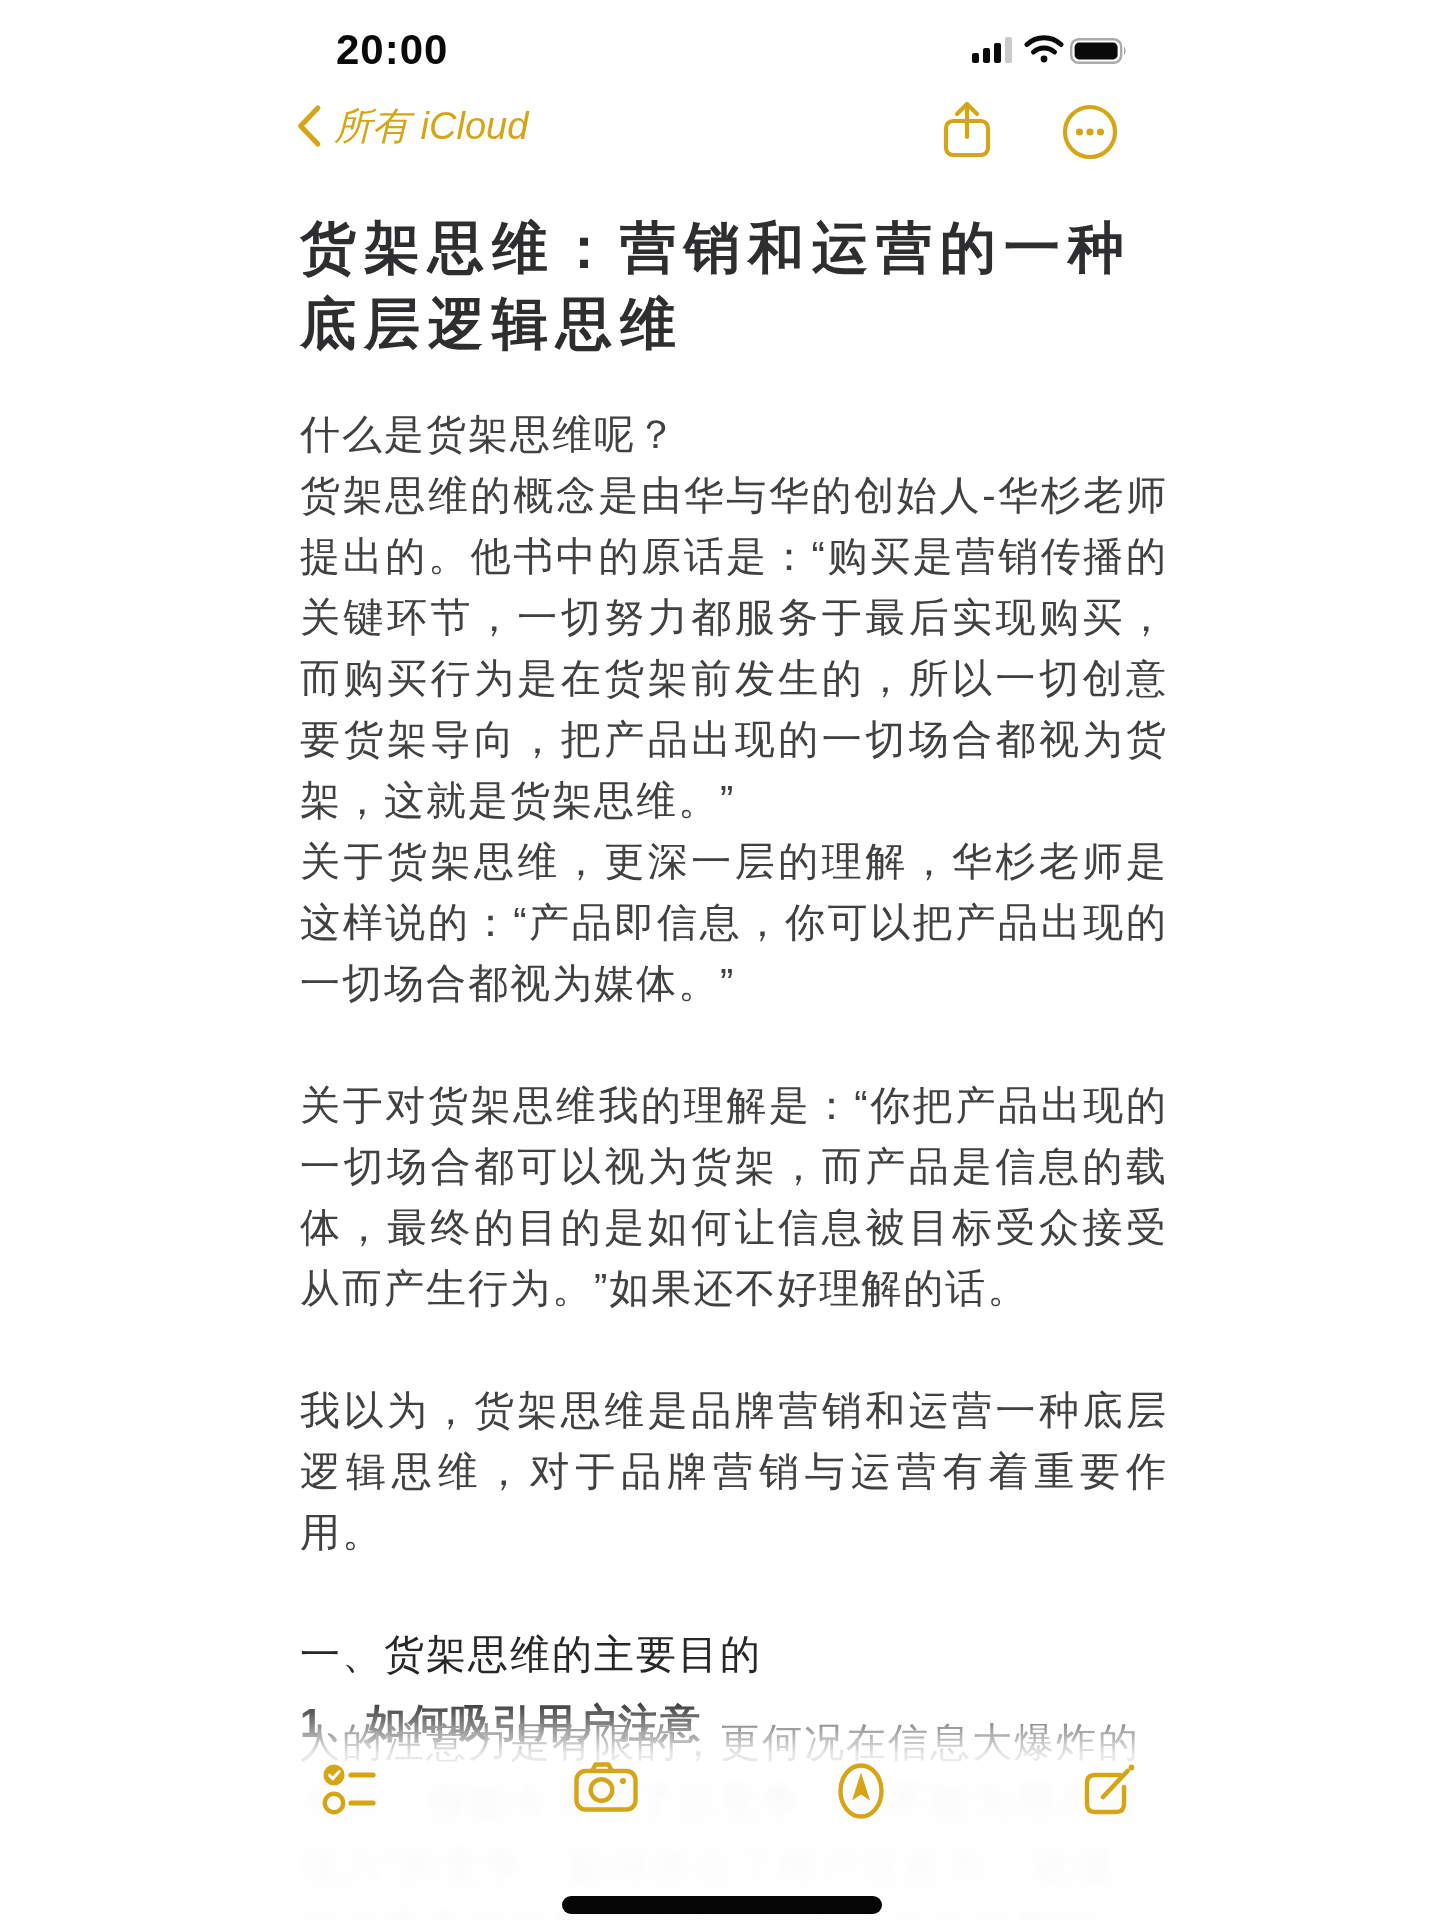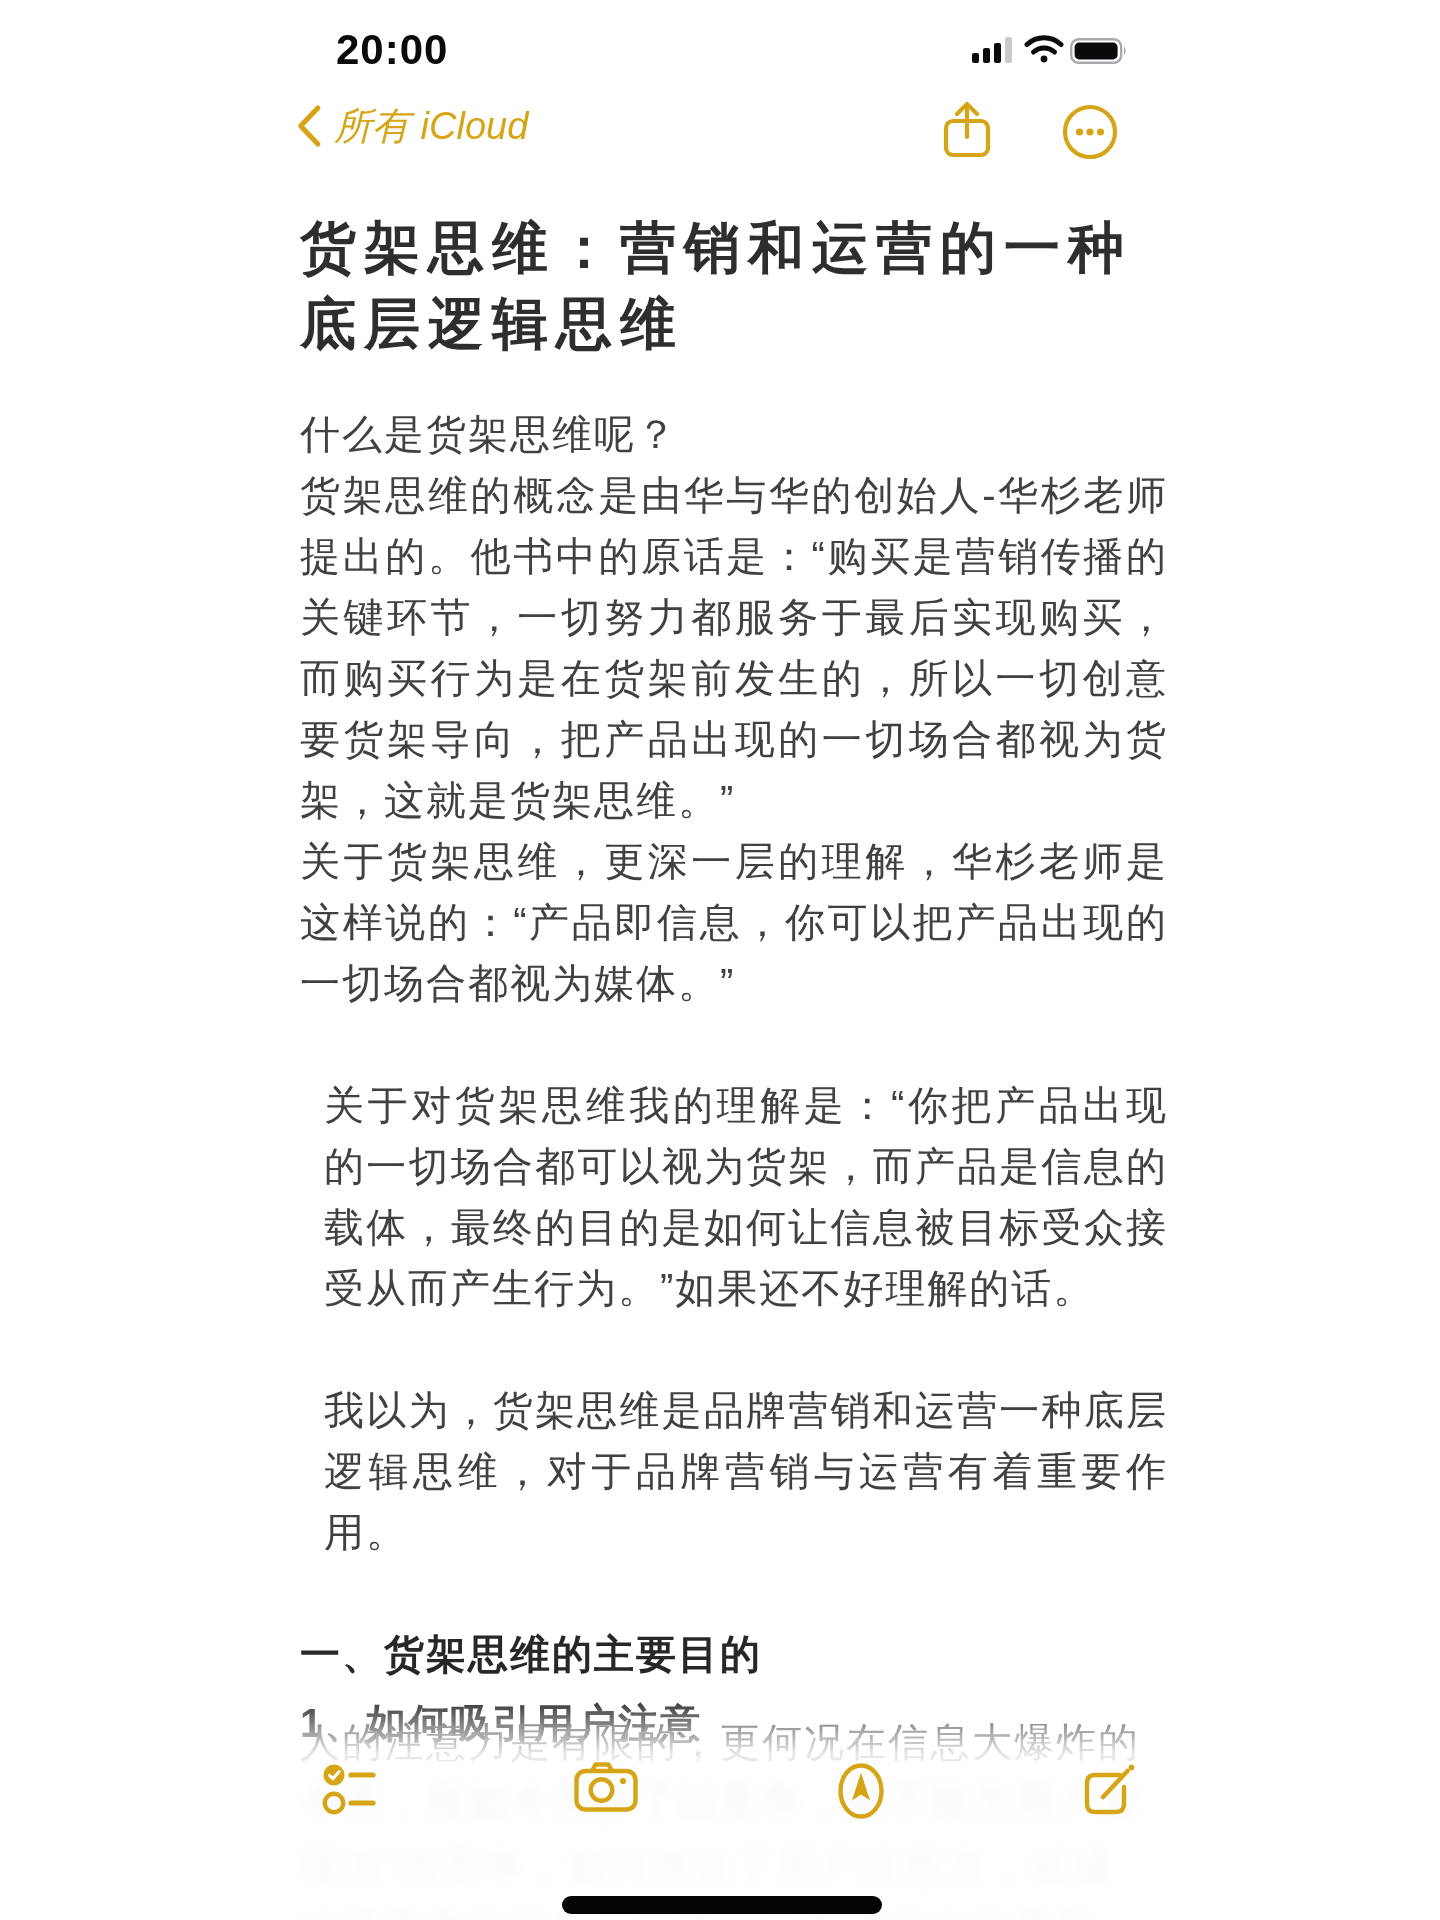--- a/index.html
+++ b/index.html
@@ -30,22 +30,22 @@
 
   
   .date-line{position:absolute;left:300px;top:174px;width:864px;text-align:center;
              font-size:30px;color:var(--muted);letter-spacing:1px;}
   .note-title{position:absolute;left:300px;top:210px;width:880px;
               font-size:56px;line-height:76px;font-weight:700;letter-spacing:8px;
               color:var(--ink);}
   .note-body{position:absolute;left:300px;top:404px;width:868px;color:var(--body);}
   .note-body p{font-size:40px;line-height:61px;letter-spacing:2px;
                text-align:justify;text-justify:inter-ideograph;}
-  .note-body p.gap{margin-top:61px;margin-left:24px;}
-  .sec-heading{margin-top:61px;font-size:48px;line-height:66px;font-weight:700;
+  .note-body p.gap{margin-top:61px;}
+  .sec-heading{margin-top:61px;font-size:48px;line-height:66px;font-weight:400;
                letter-spacing:3px;color:#272729;text-align:left;}
   .sub-heading{margin-top:8px;font-size:38px;line-height:58px;font-weight:700;
                letter-spacing:2px;color:#272729;text-align:left;}
   .fade-line{position:absolute;left:300px;top:1712px;width:868px;font-size:40px;
              line-height:61px;letter-spacing:2px;color:var(--body);}
   .blur-line{position:absolute;left:300px;width:868px;font-size:40px;line-height:61px;
              letter-spacing:2px;color:#4a4a4c;filter:blur(5px);opacity:.5;}
   .bl2{top:1772px;} .bl3{top:1836px;} .bl4{top:1898px;}
 
   

